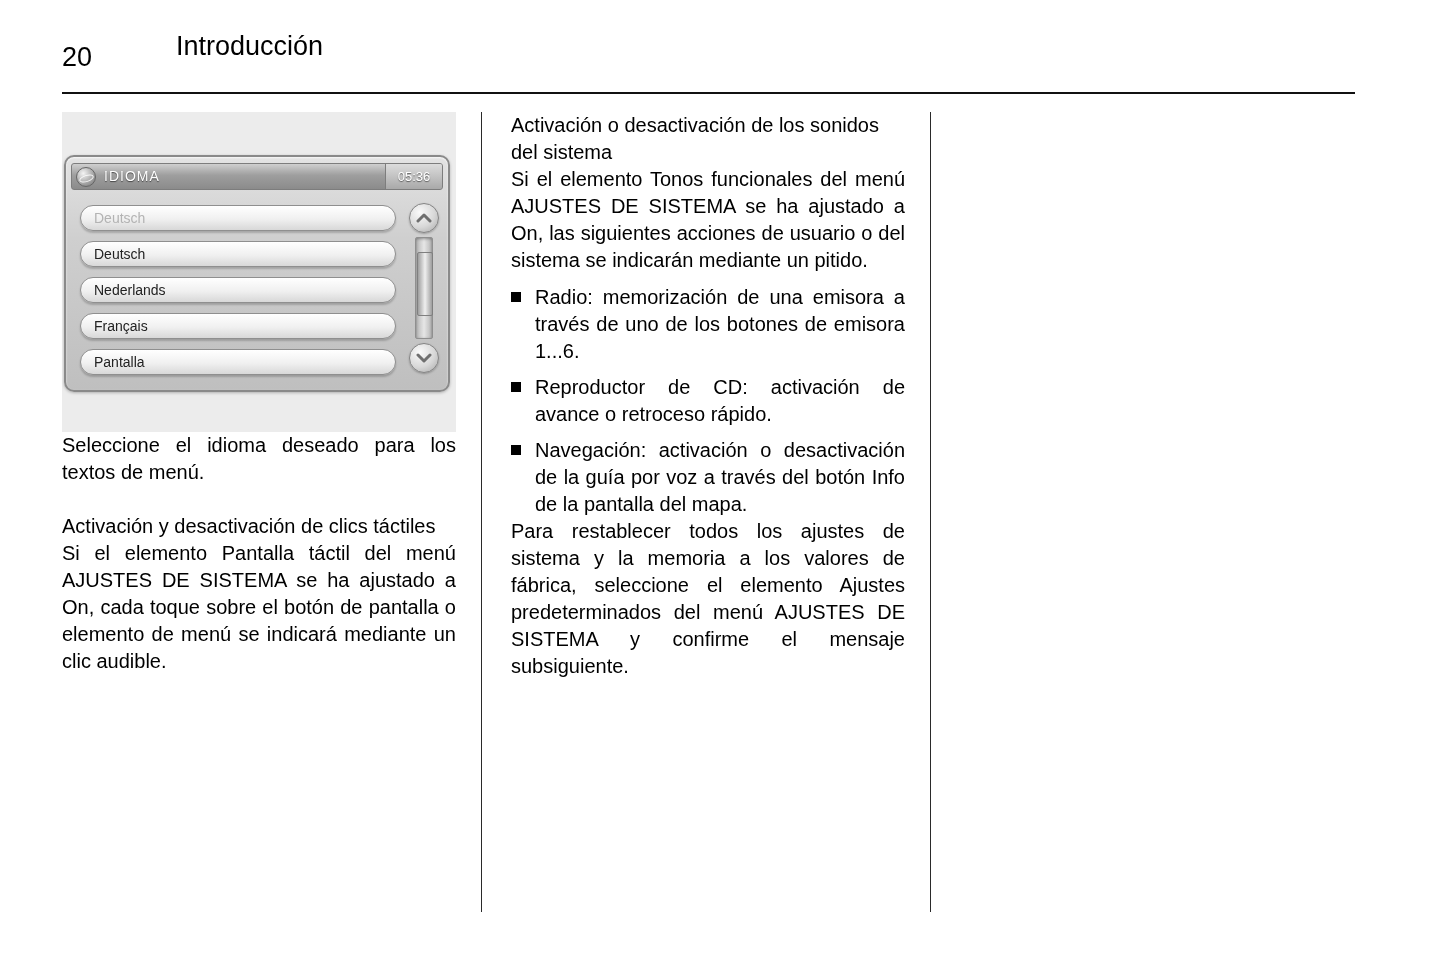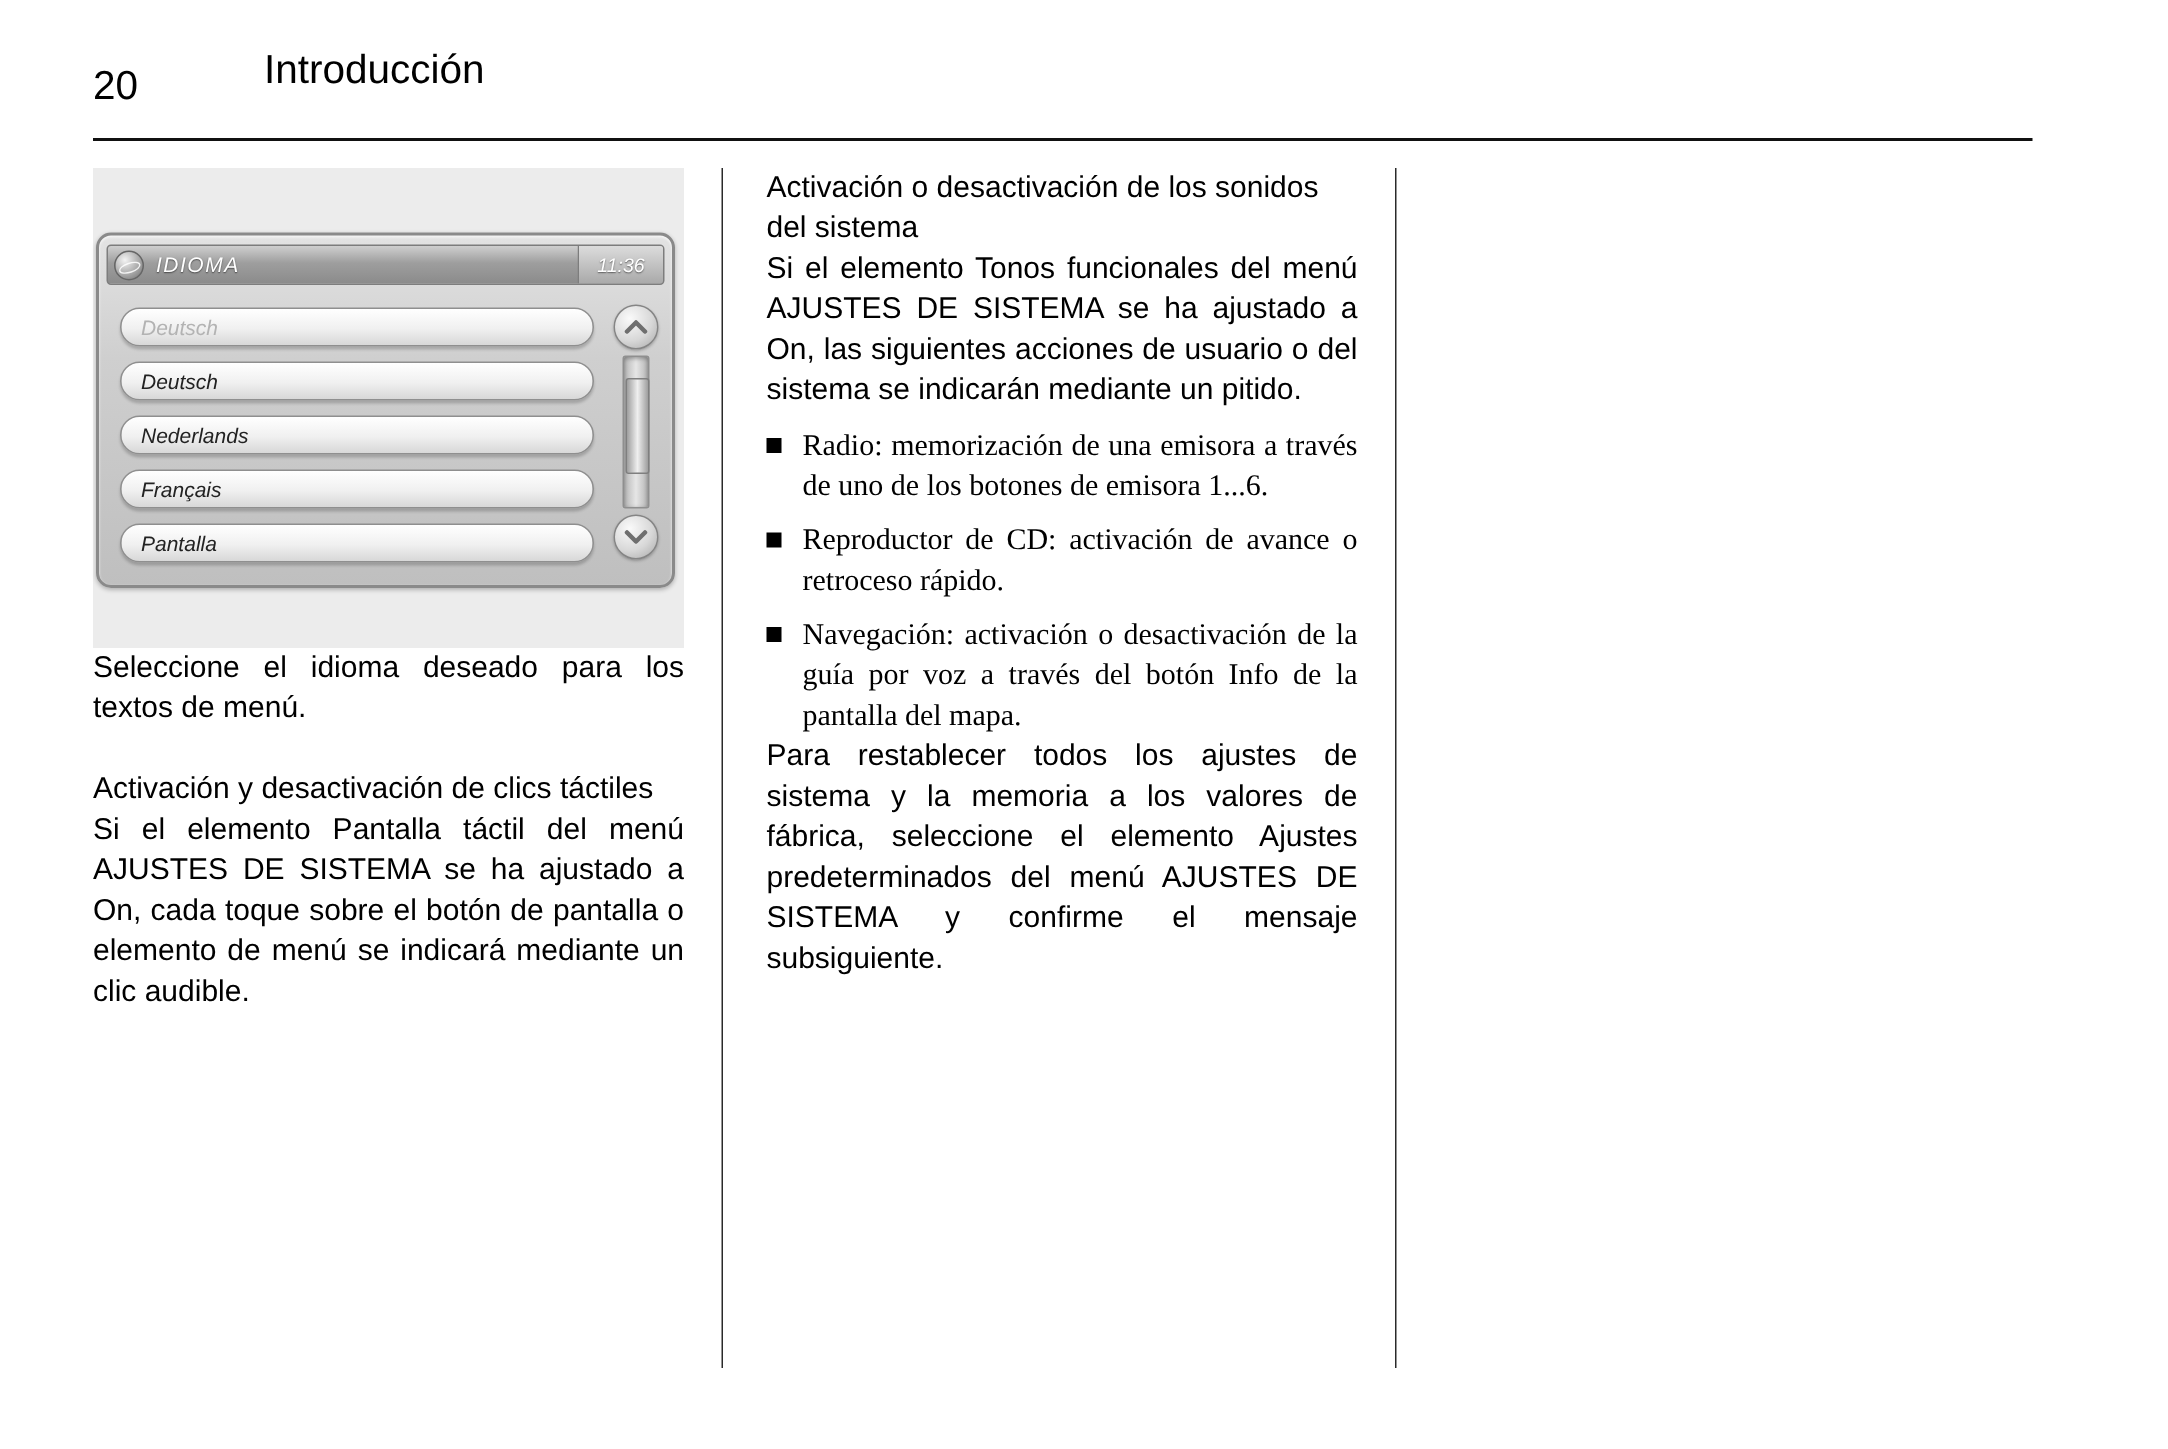--- a/index.html
+++ b/index.html
@@ -18,34 +18,33 @@
   .col2{left:511px;}
   .divider{position:absolute;top:112px;width:1px;height:800px;background:#2a2a2a;}
   .d1{left:481px;}
   .d2{left:930px;}
   p{margin:0;text-align:justify;}
   h3{margin:0;font-size:20px;font-weight:400;line-height:27px;text-align:left;}
   .caption{}
   .col1 h3{margin-top:27px;}
   .col2 h3.second{margin-top:26px;}
   ul.squares{list-style:none;margin:10px 0 0 0;padding:0;}
-  ul.squares li{position:relative;padding-left:24px;margin-top:9px;text-align:justify;font-family:Liberation Serif, serif;}
+  ul.squares li{position:relative;padding-left:24px;margin-top:9px;text-align:justify;}
   ul.squares li .marker{
     position:absolute;left:0;top:8px;width:10px;height:10px;background:#000;display:block;
   }
   
   .shot{
     position:relative;width:394px;height:320px;background:#ececec;
   }
   .screen{
     position:absolute;left:2px;top:43px;width:382px;height:233px;
     border:2px solid #8a8a8a;border-radius:10px;
     background:linear-gradient(180deg,#e3e3e3 0%,#cfcfcf 35%,#bfbfbf 100%);
     box-shadow:inset 0 1px 2px rgba(255,255,255,.8), 0 1px 3px rgba(0,0,0,.25);
-    font-style:italic;
   }
   .titlebar{
     position:absolute;left:5px;right:5px;top:6px;height:27px;
     border:1px solid #7d7d7d;border-radius:3px;
     background:linear-gradient(180deg,#cfcfcf 0%,#9e9e9e 45%,#8b8b8b 100%);
     display:flex;align-items:center;box-sizing:border-box;
   }
   .globe{
     position:relative;width:20px;height:20px;margin-left:4px;border-radius:50%;
     background:radial-gradient(circle at 35% 30%,#f4f4f4 0%,#b7b7b7 45%,#6f6f6f 100%);
@@ -109,21 +108,21 @@
   <div class="divider d2"></div>
 
   <div class="col col1">
 
     <div class="shot">
       <div class="screen">
 
         <div class="titlebar">
           <span class="globe"></span>
           <span class="titletext">IDIOMA</span>
-          <span class="clock">11:36</span>
+          <span class="clock">05:36</span>
         </div>
 
         <div class="btn b1 muted">
           <span>Deutsch</span>
         </div>
         <div class="btn b2">
           <span>Deutsch</span>
         </div>
         <div class="btn b3">
           <span>Nederlands</span>

